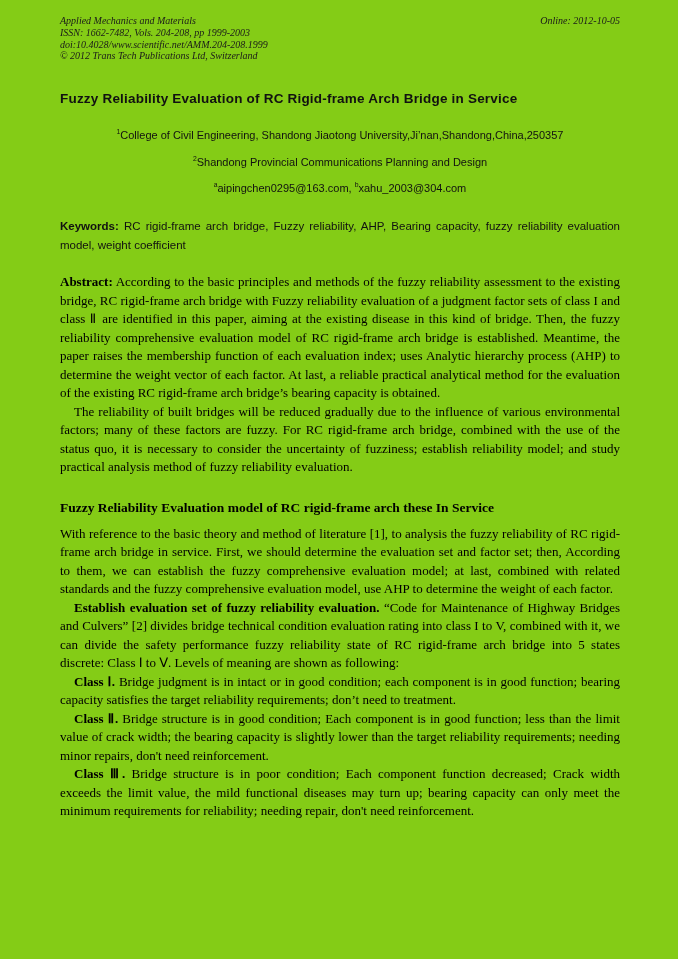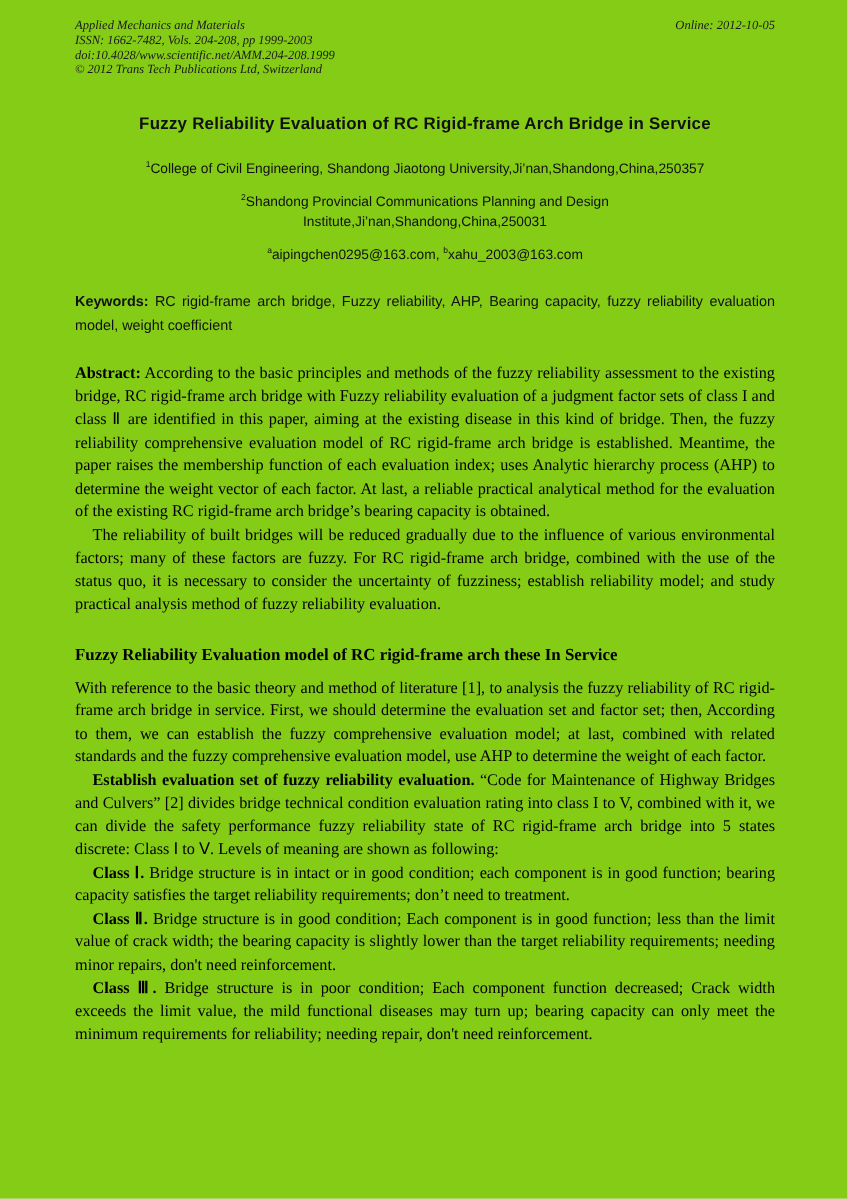--- a/index.html
+++ b/index.html
@@ -32,21 +32,21 @@
     font-style: italic;
     font-size: 10px;
     line-height: 11.8px;
     color: #1a1a1a;
   }
   .journal-header .left-block div { white-space: nowrap; }
   .online-date { white-space: nowrap; }
   
   .paper-title {
     margin-top: 29px;
-    text-align: center;
+    text-align: left;
     font-family: "Liberation Sans", sans-serif;
     font-weight: bold;
     font-size: 13.5px;
     white-space: nowrap;
     letter-spacing: 0.2px;
     color: #111111;
   }
   .authors-line {
     margin-top: 25px;
     text-align: center;
@@ -122,32 +122,31 @@
       </div>
       <div class="online-date">Online: 2012-10-05</div>
     </div>
 
     <div class="paper-title">Fuzzy Reliability Evaluation of RC Rigid-frame Arch Bridge in Service</div>
 
 
     <div class="affiliation affiliation-1"><sup>1</sup><span>College of Civil Engineering, Shandong Jiaotong University,Ji’nan,Shandong,China,250357</span></div>
     <div class="affiliation affiliation-2">
       <div><sup>2</sup><span>Shandong Provincial Communications Planning and Design</span></div>
-      <div>Institute,Ji’nan,Shandong,China,250031</div>
     </div>
 
-    <div class="emails-line"><sup>a</sup><span>aipingchen0295@163.com</span><span>, </span><sup>b</sup><span>xahu_2003@163.com</span></div>
+    <div class="emails-line"><sup>a</sup><span>aipingchen0295@163.com</span><span>, </span><sup>b</sup><span>xahu_2003@304.com</span></div>
 
     <p class="keywords-paragraph"><b>Keywords:</b> <span>RC rigid-frame arch bridge, Fuzzy reliability, AHP, Bearing capacity, fuzzy reliability evaluation model, weight coefficient</span></p>
 
     <p class="body-paragraph abstract-paragraph"><b class="lead">Abstract:</b> <span>According to the basic principles and methods of the fuzzy reliability assessment to the existing bridge, RC rigid-frame arch bridge with Fuzzy reliability evaluation of a judgment factor sets of class I and class Ⅱ are identified in this paper, aiming at the existing disease in this kind of bridge. Then, the fuzzy reliability comprehensive evaluation model of RC rigid-frame arch bridge is established. Meantime, the paper raises the membership function of each evaluation index; uses Analytic hierarchy process (AHP) to determine the weight vector of each factor. At last, a reliable practical analytical method for the evaluation of the existing RC rigid-frame arch bridge’s bearing capacity is obtained.</span></p>
 
     <p class="body-paragraph indent">The reliability of built bridges will be reduced gradually due to the influence of various environmental factors; many of these factors are fuzzy. For RC rigid-frame arch bridge, combined with the use of the status quo, it is necessary to consider the uncertainty of fuzziness; establish reliability model; and study practical analysis method of fuzzy reliability evaluation.</p>
 
     <h3 class="section-heading heading-model">Fuzzy Reliability Evaluation model of RC rigid-frame arch these In Service</h3>
     <p class="body-paragraph">With reference to the basic theory and method of literature [1], to analysis the fuzzy reliability of RC rigid-frame arch bridge in service. First, we should determine the evaluation set and factor set; then, According to them, we can establish the fuzzy comprehensive evaluation model; at last, combined with related standards and the fuzzy comprehensive evaluation model, use AHP to determine the weight of each factor.</p>
     <p class="body-paragraph indent"><b class="lead">Establish evaluation set of fuzzy reliability evaluation.</b> <span>“Code for Maintenance of Highway Bridges and Culvers” [2] divides bridge technical condition evaluation rating into class I to V, combined with it, we can divide the safety performance fuzzy reliability state of RC rigid-frame arch bridge into 5 states discrete: Class Ⅰ to Ⅴ. Levels of meaning are shown as following:</span></p>
-    <p class="body-paragraph indent"><b class="lead">Class Ⅰ.</b> <span>Bridge structure is in intact or in good condition; each component is in good function; bearing capacity satisfies the target reliability requirements; don’t need to treatment.</span></p>
+    <p class="body-paragraph indent"><b class="lead">Class Ⅰ.</b> <span>Bridge judgment is in intact or in good condition; each component is in good function; bearing capacity satisfies the target reliability requirements; don’t need to treatment.</span></p>
     <p class="body-paragraph indent"><b class="lead">Class Ⅱ.</b> <span>Bridge structure is in good condition; Each component is in good function; less than the limit value of crack width; the bearing capacity is slightly lower than the target reliability requirements; needing minor repairs, don't need reinforcement.</span></p>
     <p class="body-paragraph indent"><b class="lead">Class Ⅲ.</b> <span>Bridge structure is in poor condition; Each component function decreased; Crack width exceeds the limit value, the mild functional diseases may turn up; bearing capacity can only meet the minimum requirements for reliability; needing repair, don't need reinforcement.</span></p>
 
   </div>
 </div>
 
 </body></html>

